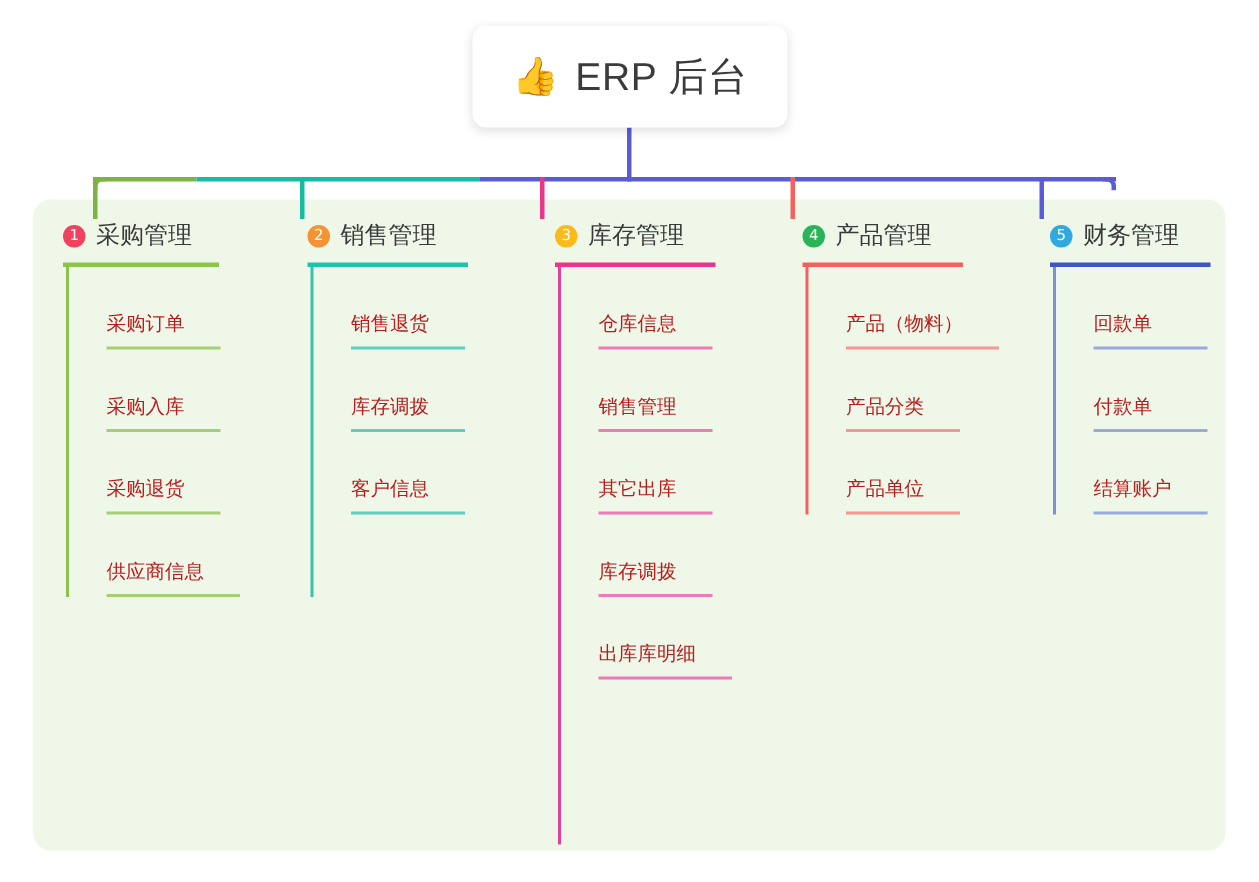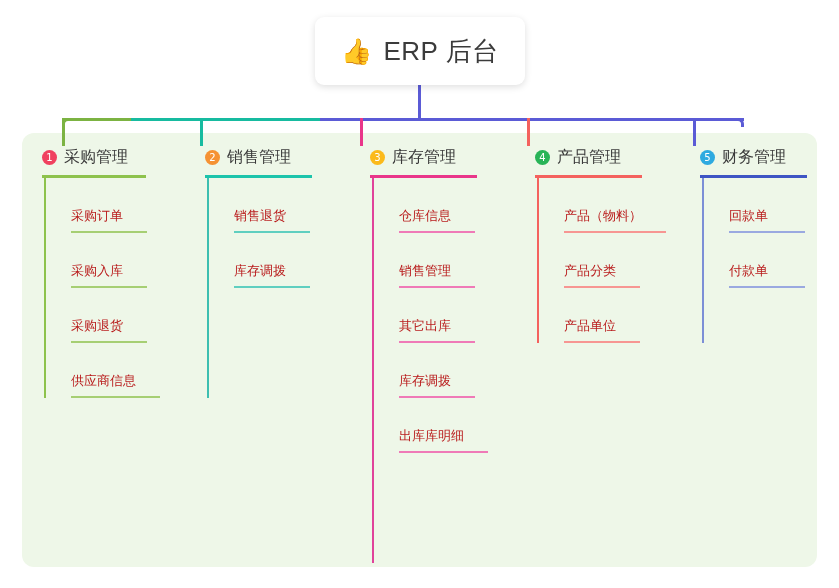--- a/index.html
+++ b/index.html
@@ -187,20 +187,24 @@
       <div class="items">
         <div class="spine" style="background: rgb(61, 191, 176); height: 220px;"></div>
         <div class="item">
           <span class="item-label">销售退货</span>
           <div class="item-rule" style="width: 76px; background: rgb(95, 207, 192);"></div>
         </div>
         <div class="item">
           <span class="item-label">库存调拨</span>
           <div class="item-rule" style="width: 76px; background: rgb(95, 207, 192);"></div>
         </div>
+        <div class="item">
+          <span class="item-label">客户信息</span>
+          <div class="item-rule" style="width: 76px; background: rgb(95, 207, 192);"></div>
+        </div>
       </div>
     </div>
     <div class="column" style="left: 370px;">
       <div class="cat-head">
         <span class="badge" style="background: rgb(251, 186, 27);">3</span>
         <span class="cat-label">库存管理</span>
       </div>
       <div class="cat-rule" style="width: 107px; background: rgb(233, 54, 138);"></div>
       <div class="items">
         <div class="spine" style="background: rgb(224, 67, 154); height: 385px;"></div>
@@ -257,15 +261,19 @@
       <div class="items">
         <div class="spine" style="background: rgb(124, 143, 214); height: 165px;"></div>
         <div class="item">
           <span class="item-label">回款单</span>
           <div class="item-rule" style="width: 76px; background: rgb(154, 169, 224);"></div>
         </div>
         <div class="item">
           <span class="item-label">付款单</span>
           <div class="item-rule" style="width: 76px; background: rgb(154, 169, 224);"></div>
         </div>
+        <div class="item">
+          <span class="item-label">结算账户</span>
+          <div class="item-rule" style="width: 76px; background: rgb(154, 169, 224);"></div>
+        </div>
       </div>
     </div>
   </div>
 
 </body></html>

